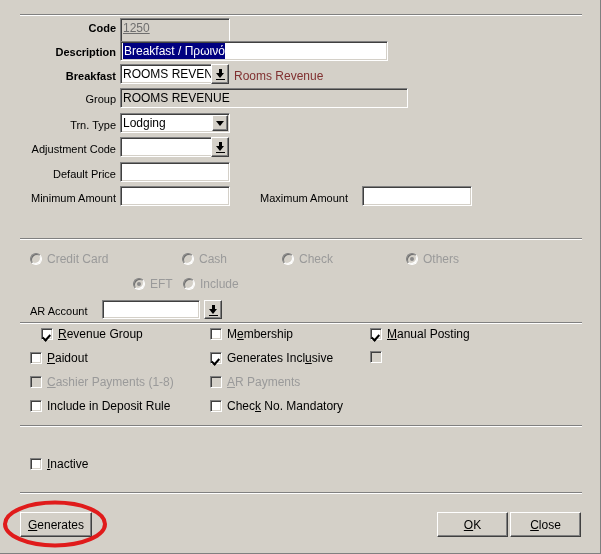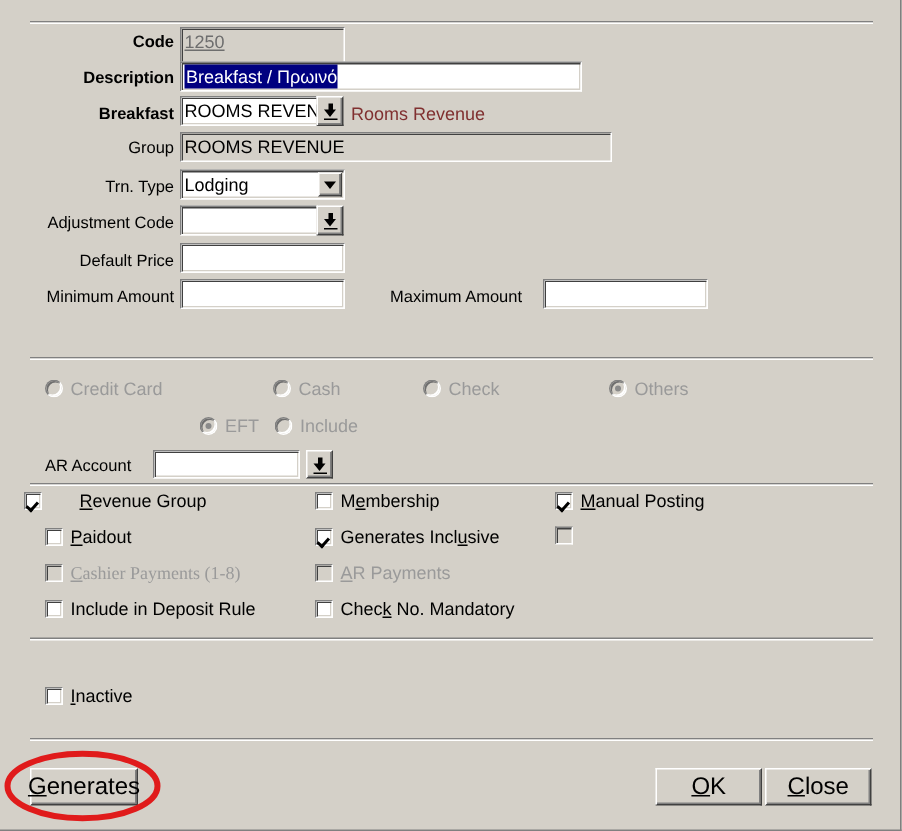--- a/index.html
+++ b/index.html
@@ -189,21 +189,21 @@
 
   
   .pbtn {
     position: absolute;
     background: #d4d0c8;
     border: 1px solid;
     border-color: #ffffff #404040 #404040 #ffffff;
     box-shadow: inset -1px -1px 0 #808080, inset 1px 1px 0 #d4d0c8;
     box-sizing: border-box;
     font-family: "Liberation Sans", sans-serif;
-    font-size: 16px;
+    font-size: 12px;
     color: #000000;
     display: flex;
     align-items: center;
     justify-content: center;
     cursor: default;
     padding: 0;
   }
 
   u { text-decoration: underline; }
 
@@ -296,29 +296,29 @@
   <div class="lbl left" style="left:30px; top:304px;">AR Account</div>
   <div class="field" style="left:102px; top:300px; width:98px; height:19px;"></div>
   <div class="btnface" style="left:204px; top:300px; width:18px; height:19px;">
     <span class="dnarrow">
         <span class="bar"></span>
       </span>
   </div>
 
   <div class="sep" style="left:20px; top:322px; width:562px;"></div>
 
-  <div class="ctl" style="left:16px; top:327px;gap:20px;">
+  <div class="ctl" style="left:41px; top:327px;">
     <span class="cbox on"></span>
     <span><u>R</u>evenue Group</span>
   </div>
   <div class="ctl" style="left:30px; top:351px;">
     <span class="cbox"></span>
     <span><u>P</u>aidout</span>
   </div>
-  <div class="ctl dim" style="left:30px; top:375px;font-family:Liberation Serif, serif;">
+  <div class="ctl dim" style="left:30px; top:375px;">
     <span class="cbox"></span>
     <span><u>C</u>ashier Payments (1-8)</span>
   </div>
   <div class="ctl" style="left:30px; top:399px;">
     <span class="cbox"></span>
     <span>Include in Deposit Rule</span>
   </div>
 
   <div class="ctl" style="left:210px; top:327px;">
     <span class="cbox"></span>

